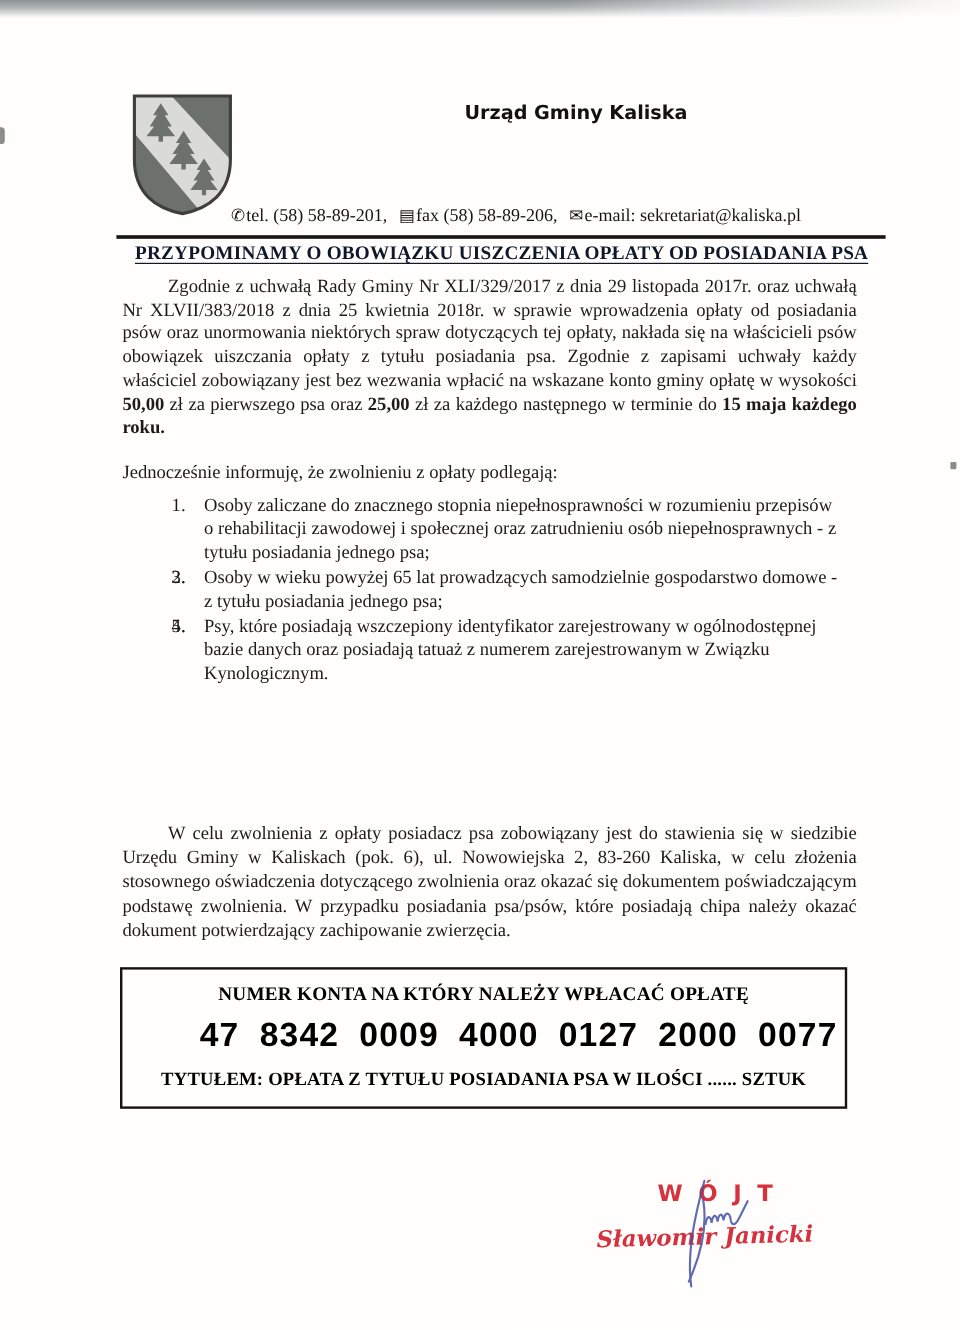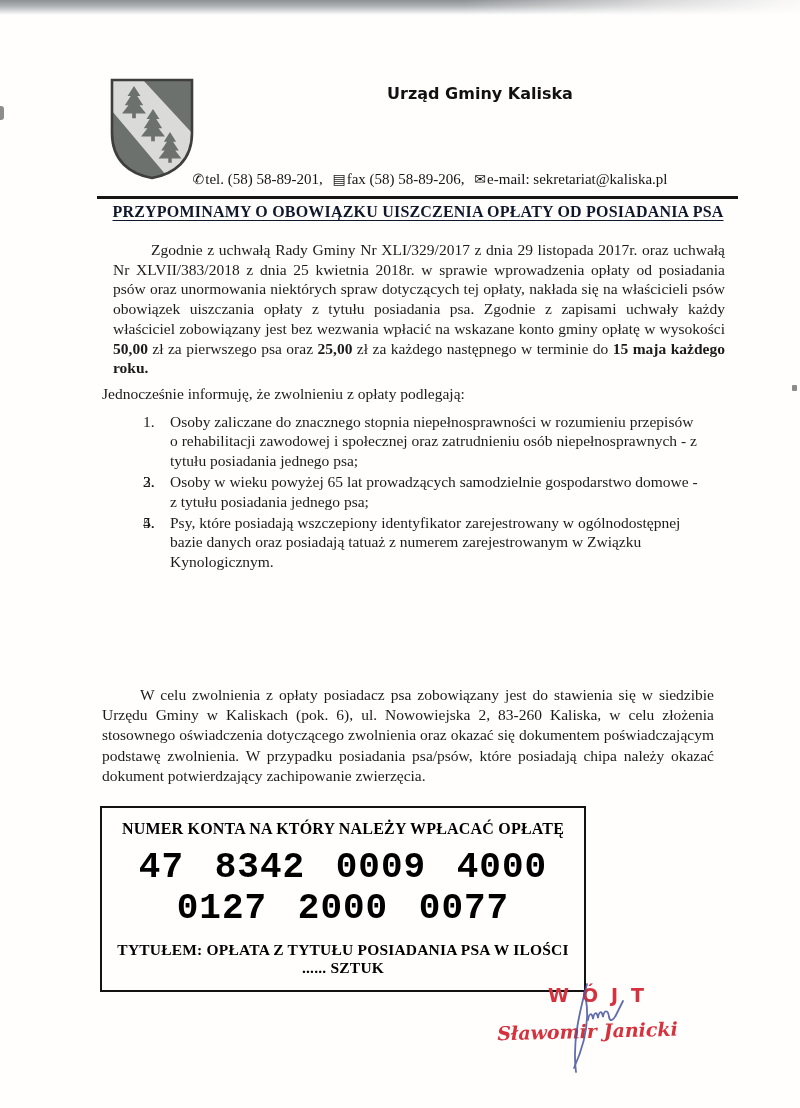--- a/index.html
+++ b/index.html
@@ -38,36 +38,36 @@
 
   .rule{position:absolute; top:196px; left:97px; width:641px; height:3px; background:#161616;}
 
   .doc-title{
     position:absolute; top:203px; left:98px; width:640px; text-align:center;
     font-weight:bold; font-size:16px; letter-spacing:.2px; color:#0f172a;
     text-decoration:underline; text-underline-offset:3px;
   }
 
   .body-text{font-size:15.5px; line-height:19.7px; text-align:justify;}
-  .p1{position:absolute; top:229px; left:102px; width:612px; text-indent:38px; margin:11px;}
+  .p1{position:absolute; top:229px; left:102px; width:612px; text-indent:38px; margin:0;}
   .intro{position:absolute; top:384px; left:102px; width:612px; margin:0; text-align:left;}
   .exempt-list{position:absolute; top:412px; left:102px; width:600px; margin:0; padding:0; list-style:none;}
   .exempt-list li{position:relative; padding-left:68px; font-size:15.5px; line-height:19.4px; margin-bottom:2px; text-align:left;}
   .exempt-list .num{position:absolute; left:41px; top:0;}
   .p2{position:absolute; top:685px; left:102px; width:612px; text-indent:38px; margin:0; line-height:20.2px;}
 
   .account-box{
-    position:absolute; top:806px; left:100px; width:486px;
+    position:absolute; top:806px; left:100px; width:606px;
     border:2.5px solid #131313; background:#fffefd;
     text-align:center; padding:12px 6px 13px 6px; box-sizing:border-box;
   }
   .account-heading{font-weight:bold; font-size:16px; letter-spacing:.2px; color:#000;}
   .account-number{
-    font-family:Liberation Mono, monospace; font-weight:bold; font-size:36px;
-    letter-spacing:1px; word-spacing:8px; color:#000; margin-top:9px;
+    font-family:Liberation Sans, sans-serif; font-weight:bold; font-size:28px;
+    letter-spacing:1px; word-spacing:8px; color:#000; margin-top:9px;text-align:right;
   }
   .payment-title{font-weight:bold; font-size:15.5px; letter-spacing:.2px; color:#000; margin-top:12px;}
 
   .stamp-role{
     position:absolute; top:984px; left:516px; width:160px; text-align:center;
     font-family:"DejaVu Sans", sans-serif; font-weight:bold; font-size:19px;
     letter-spacing:13px; text-indent:13px; color:#d5323e;
   }
   .stamp-name{
     position:absolute; top:1020px; left:495px; width:185px; text-align:center;

